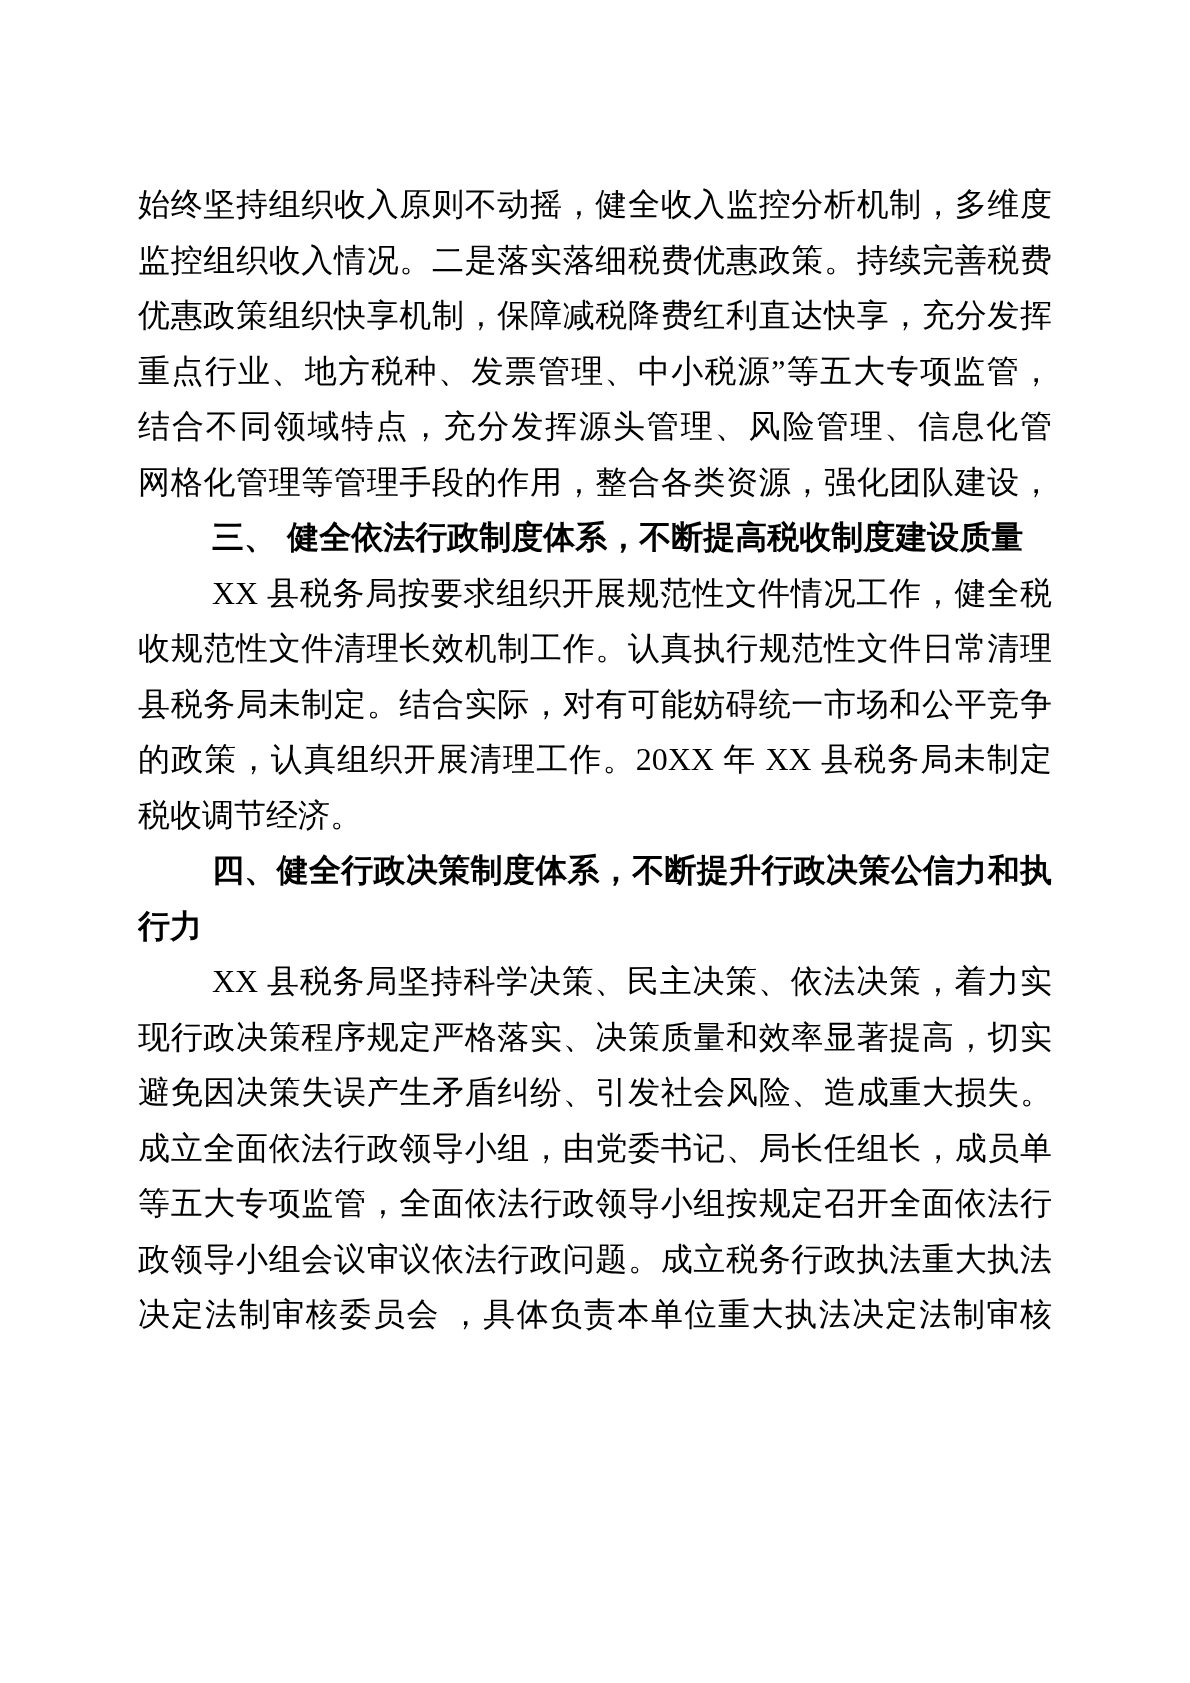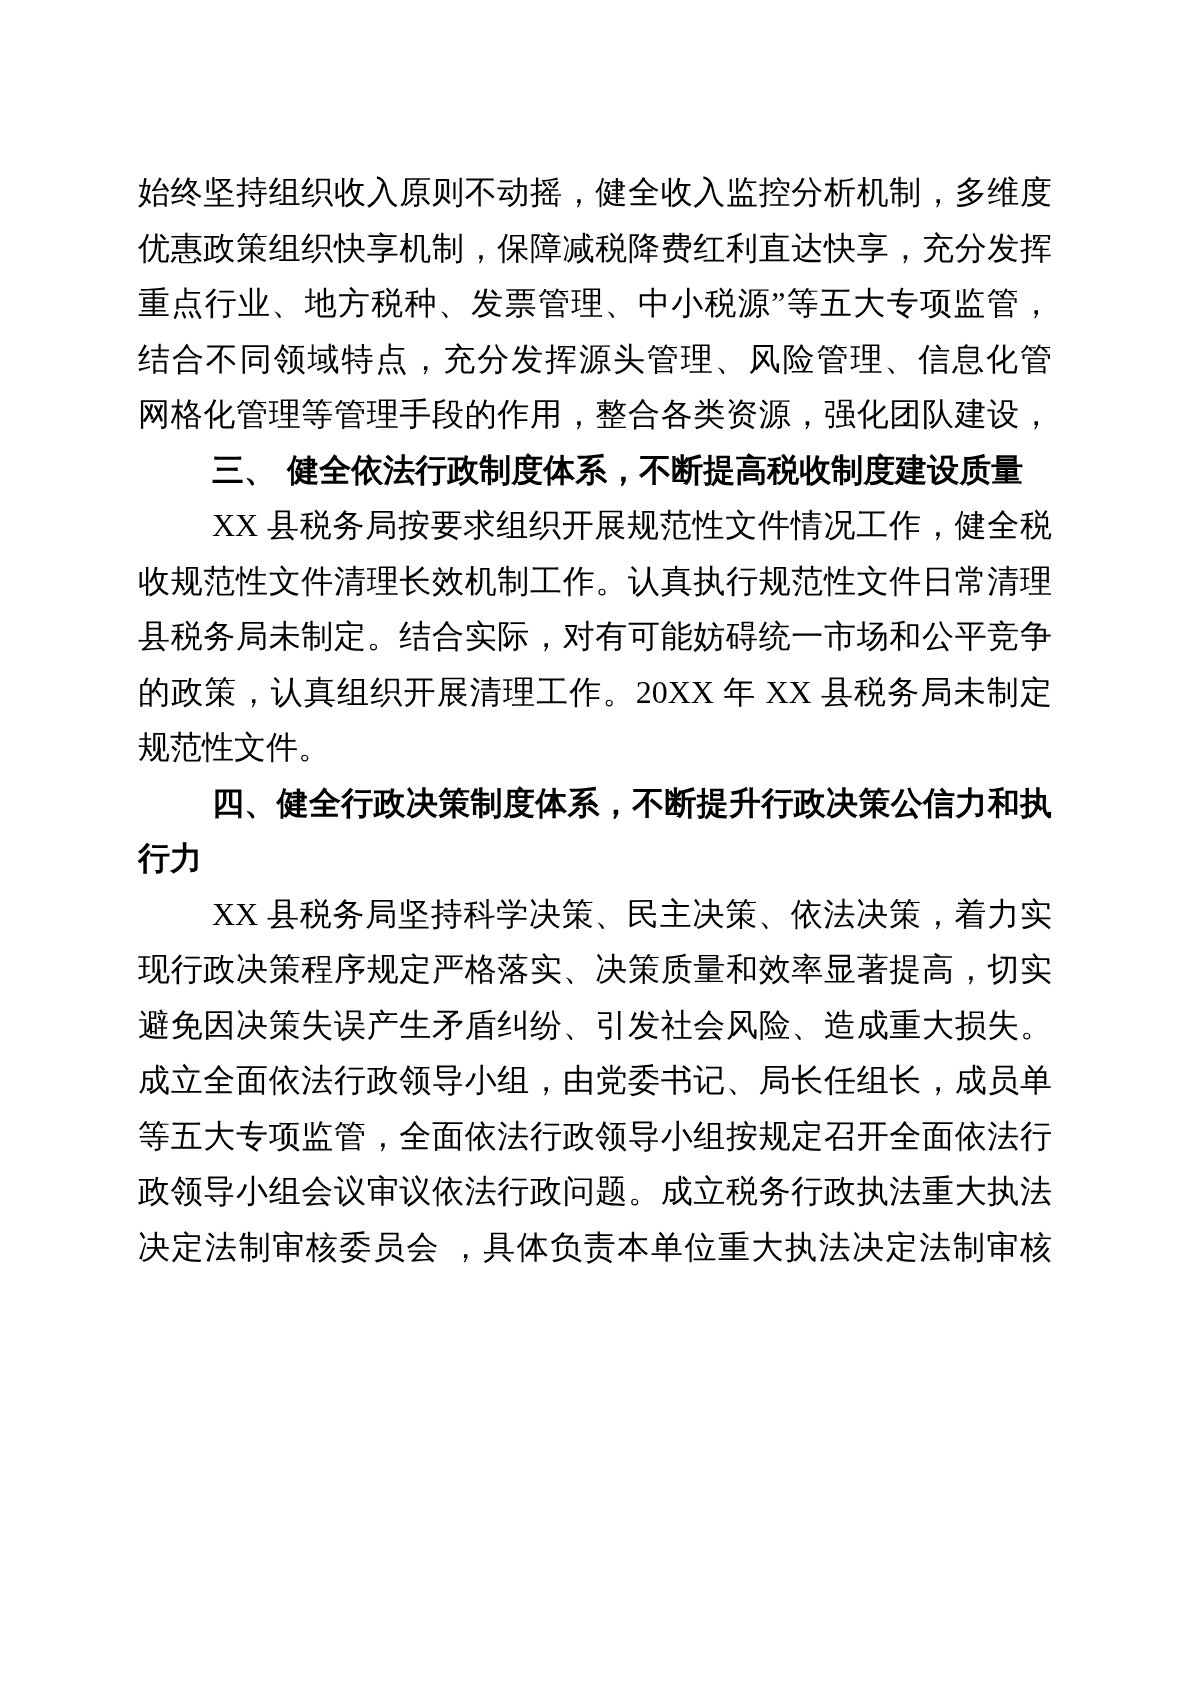--- a/index.html
+++ b/index.html
@@ -10,21 +10,21 @@
   .page {
     position: relative;
     width: 1190px;
     height: 1683px;
     background: #ffffff;
     overflow: hidden;
   }
   .text-block {
     position: absolute;
     left: 138px;
-    top: 165px;
+    top: 177px;
     width: 914px;
     color: #000000;
   }
   .line {
     display: block;
     height: 55.5px;
     line-height: 55.5px;
     font-size: 32px;
     font-family: "Liberation Serif", "DejaVu Serif", serif;
     color: #000000;
@@ -51,34 +51,35 @@
   }
 </style>
 </head>
 <body>
 
 <div class="page">
   <div class="text-block">
 
     <div class="para">
       <div class="line">始终坚持组织收入原则不动摇，健全收入监控分析机制，多维度</div>
+      <div class="line">监控组织收入情况。二是落实落细税费优惠政策。持续完善税费</div>
       <div class="line">优惠政策组织快享机制，保障减税降费红利直达快享，充分发挥</div>
       <div class="line">重点行业、地方税种、发票管理、中小税源”等五大专项监管，</div>
       <div class="line">结合不同领域特点，充分发挥源头管理、风险管理、信息化管理、</div>
       <div class="line">网格化管理等管理手段的作用，整合各类资源，强化团队建设，</div>
     </div>
 
     <div class="line hd ind natural">三、 健全依法行政制度体系，不断提高税收制度建设质量</div>
 
     <div class="para">
       <div class="line ind">XX 县税务局按要求组织开展规范性文件情况工作，健全税</div>
       <div class="line">收规范性文件清理长效机制工作。认真执行规范性文件日常清理</div>
       <div class="line">县税务局未制定。结合实际，对有可能妨碍统一市场和公平竞争</div>
       <div class="line">的政策，认真组织开展清理工作。20XX 年 XX 县税务局未制定</div>
-      <div class="line end">规范性文件。</div>
+      <div class="line end">税收调节经济。</div>
     </div>
 
     <div class="heading-4">
       <div class="line hd ind">四、健全行政决策制度体系，不断提升行政决策公信力和执</div>
       <div class="line hd end">行力</div>
     </div>
 
     <div class="para">
       <div class="line ind">XX 县税务局坚持科学决策、民主决策、依法决策，着力实</div>
       <div class="line">现行政决策程序规定严格落实、决策质量和效率显著提高，切实</div>

